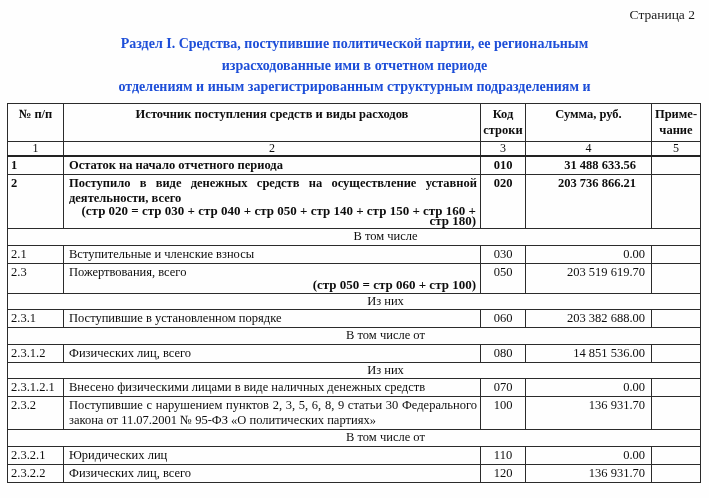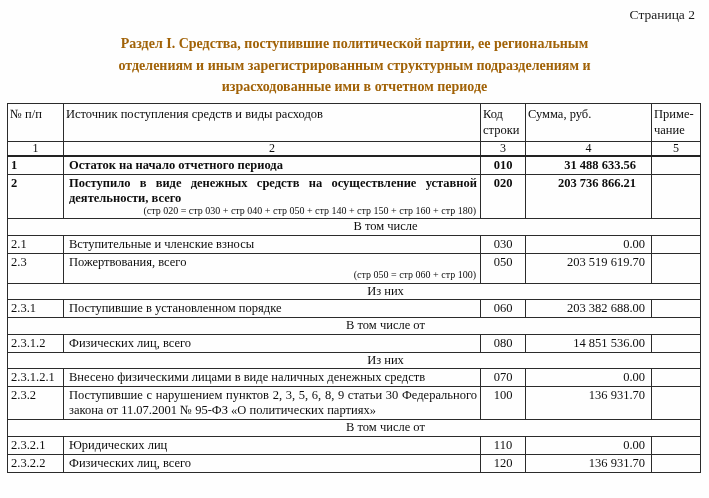--- a/index.html
+++ b/index.html
@@ -24,41 +24,41 @@
   }
   .doc-title {
     position: absolute;
     top: 33px;
     left: 0;
     width: 709px;
     text-align: center;
     font-weight: bold;
     font-size: 14px;
     line-height: 21.5px;
-    color: #a16207;
+    color: #1d4ed8;
   }
   table.report {
     position: absolute;
     left: 7px;
     top: 103px;
     width: 693px;
     border-collapse: collapse;
     table-layout: fixed;
     font-size: 12.5px;
     color: #0d0d0d;
   }
   table.report td, table.report th {
     border: 1px solid #2b2b2b;
     vertical-align: top;
     padding: 1px 2px;
     overflow: hidden;
   }
   tr.header-row th {
-    font-weight: normal;
-    text-align: left;
+    font-weight: bold;
+    text-align: center;
     height: 34px;
     white-space: pre-line;
     line-height: 16px;
     padding-top: 2px;
   }
   tr.numbers-row td {
     text-align: center;
     height: 11px;
     line-height: 11px;
     font-size: 12px;
@@ -69,45 +69,45 @@
   tr.data-row td.source-cell { padding-left: 5px; padding-right: 3px; }
   tr.data-row td.code-cell { text-align: center; }
   tr.data-row td.sum-cell { text-align: right; padding-right: 6px; }
   tr.data-row.bold { font-weight: bold; }
   tr.data-row.bold td.sum-cell { padding-right: 15px; }
   span.lbl { display: block; }
   span.lbl.justify { text-align: justify; }
   span.formula {
     display: block;
     text-align: right;
-    font-size: 10px;
+    font-size: 13px;
     line-height: 10px;
-    font-weight: normal;
+    font-weight: bold;
     padding-right: 1px;
     padding-bottom: 1px;
   }
   tr.row-050 td { height: 27px; }
   tr.section-row td {
     padding-left: 65px;
     height: 13px;
     line-height: 13.5px;
     text-align: center;
   }
 </style>
 </head>
 <body>
 
 <div class="page">
 
   <div class="page-label">Страница 2</div>
 
   <div class="doc-title">
     <div>Раздел I. Средства, поступившие политической партии, ее региональным</div>
+    <div>израсходованные ими в отчетном периоде</div>
     <div>отделениям и иным зарегистрированным структурным подразделениям и</div>
-    <div>израсходованные ими в отчетном периоде</div>
   </div>
 
   <table class="report">
     <colgroup>
       <col style="width:56px">
       <col style="width:417px">
       <col style="width:45px">
       <col style="width:126px">
       <col style="width:49px">
     </colgroup>

